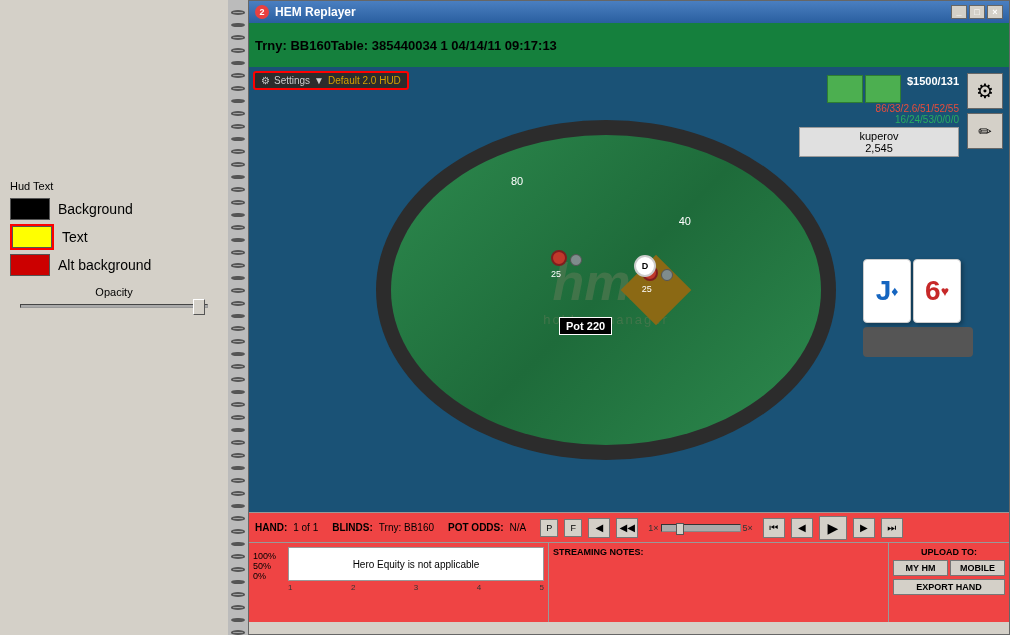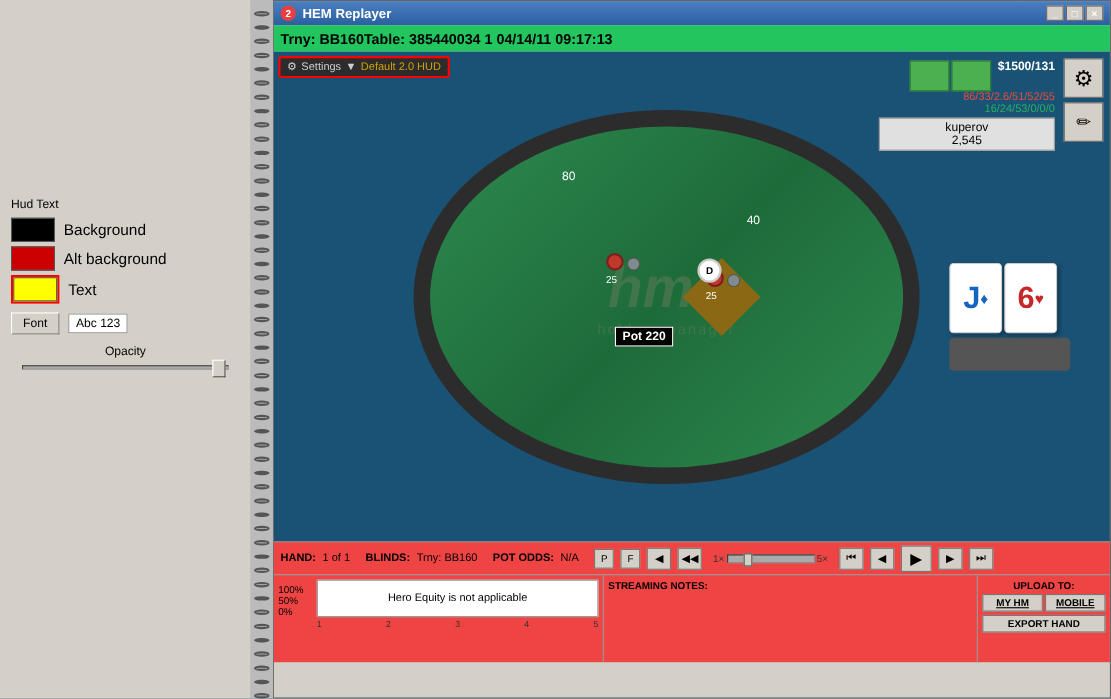--- a/index.html
+++ b/index.html
@@ -182,26 +182,26 @@
       border: 1px solid #666;
       font-size: 9px;
       display: flex;
       align-items: center;
       justify-content: center;
       cursor: pointer;
     }
 
     
     .hem-toolbar {
-      background: #22c55e;
+      background: #15803d;
       padding: 4px 6px;
       display: flex;
       align-items: center;
       gap: 8px;
-      height: 24px;
+      height: 44px;
     }
 
     .hem-info-text {
       font-size: 13px;
       font-weight: bold;
       color: #000;
     }
 
     
     .table-area {
@@ -535,21 +535,20 @@
 
     .upload-label {
       font-size: 9px;
       font-weight: bold;
       text-align: center;
     }
 
     .upload-btn-row {
       display: flex;
       gap: 2px;
-      text-decoration: underline;
     }
 
     .upload-btn {
       flex: 1;
       background: #d4d0c8;
       border: 1px solid #777;
       font-size: 9px;
       font-weight: bold;
       text-align: center;
       padding: 2px;
@@ -592,35 +591,31 @@
 <div class="left-panel">
   <div class="hud-text-section">
     <div class="hud-text-label">Hud Text</div>
 
     <div class="color-row">
       <div class="color-swatch" style="background:#000000;"></div>
       <span class="color-label">Background</span>
     </div>
 
     <div class="color-row">
+      <div class="red-outline">
+        <div class="color-swatch" style="background:#ffff00; margin:0;"></div>
+      </div>
+      <span class="color-label" style="margin-left:8px;">Text</span>
+    </div>
+
+    <div class="color-row">
       <div class="color-swatch" style="background:#cc0000;"></div>
       <span class="color-label">Alt background</span>
     </div>
 
-    <div class="color-row">
-      <div class="red-outline">
-        <div class="color-swatch" style="background:#ffff00; margin:0;"></div>
-      </div>
-      <span class="color-label" style="margin-left:8px;">Text</span>
-    </div>
-
-    <div class="button-row">
-      <button class="btn">Font</button>
-      <span class="abc-preview">Abc 123</span>
-    </div>
 
 
     <div class="opacity-label">Opacity</div>
     <div class="slider-container">
       <div class="slider">
         <div class="slider-thumb"></div>
       </div>
     </div>
   </div>
 </div>

